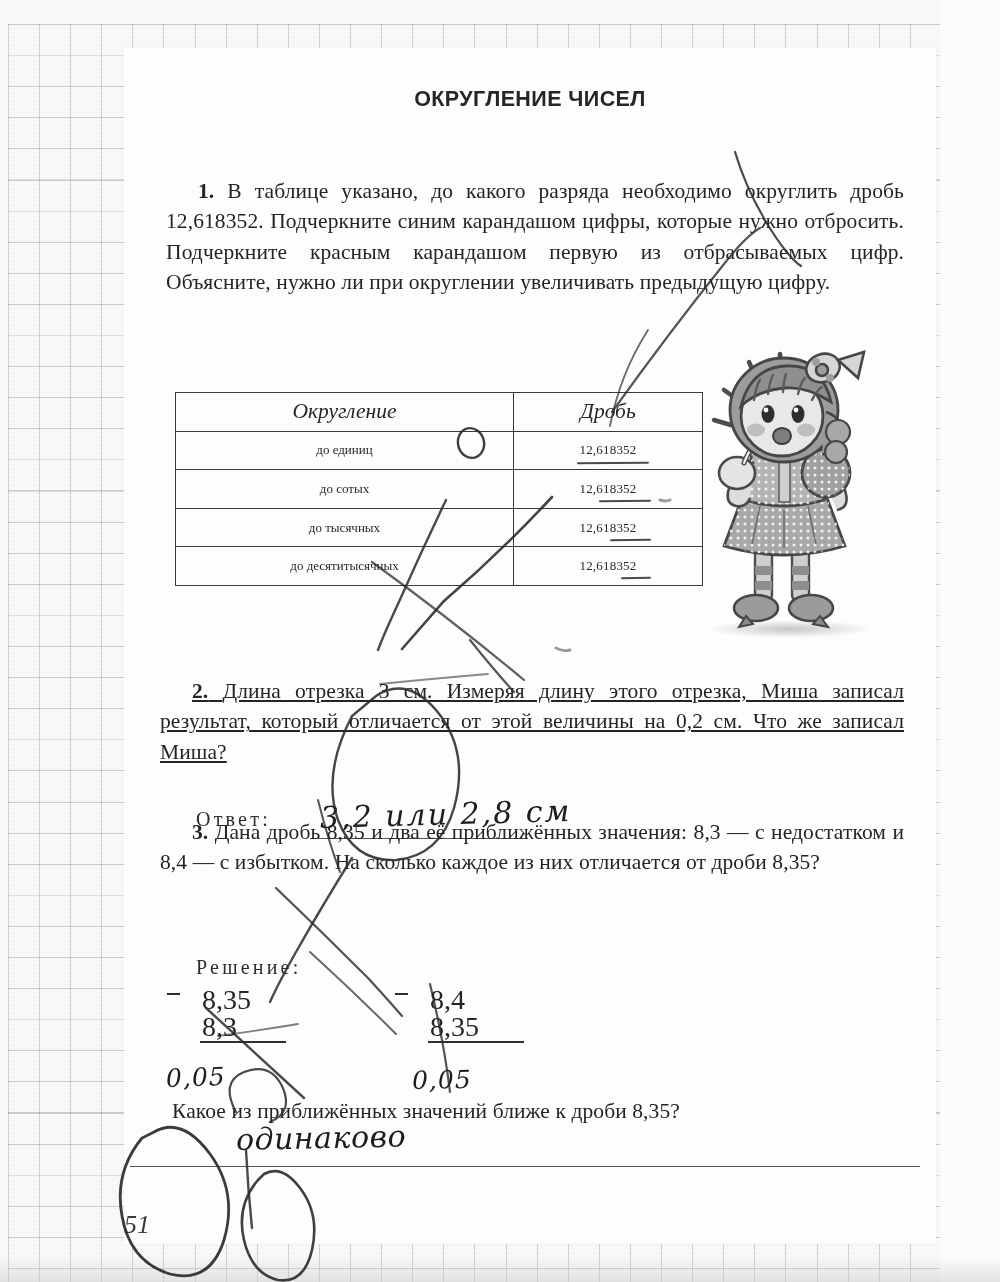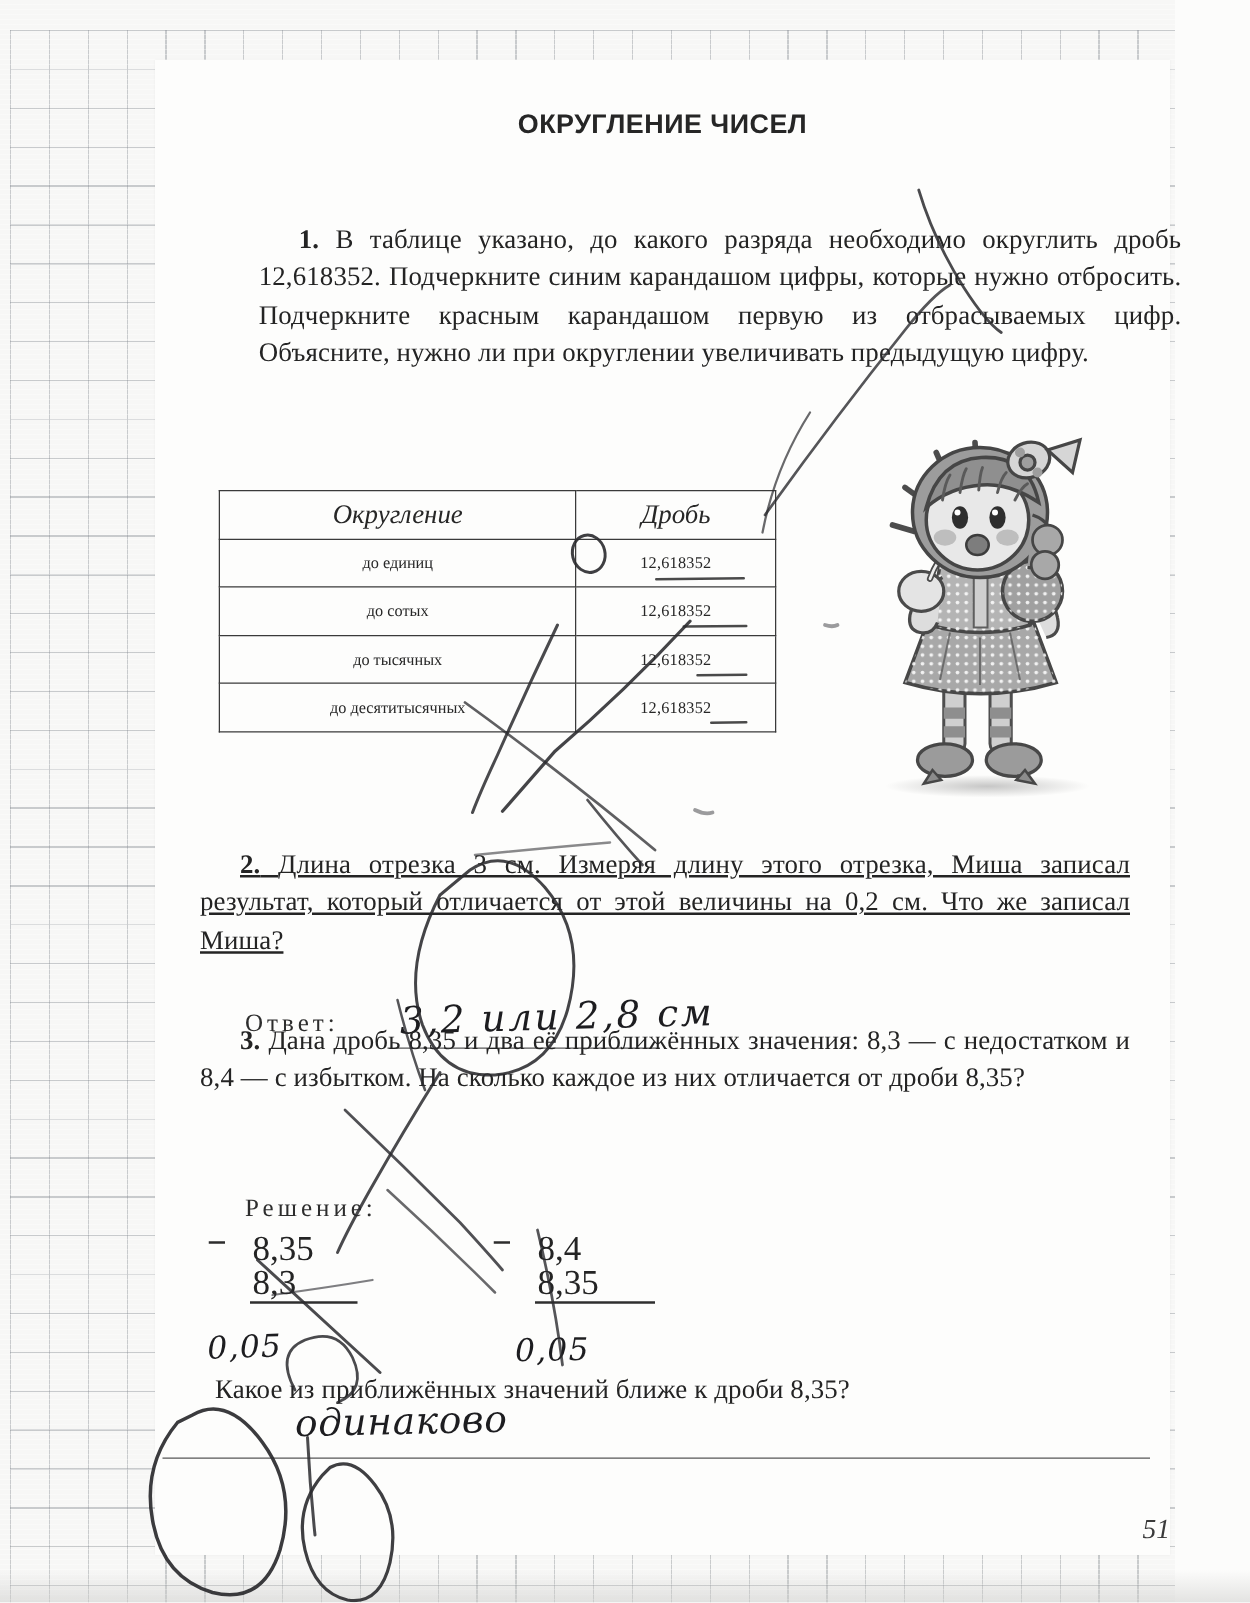--- a/index.html
+++ b/index.html
@@ -69,30 +69,30 @@
     position:absolute;
     font-size:21.5px;
     line-height:30.4px;
     text-align:justify;
     color:#242424;
     letter-spacing:.1px;
   }
   .para .num { font-weight:bold; }
   .indent { text-indent:32px; }
 
-  #p1 { left:42px; top:128px; width:738px;margin-left:41px; }
+  #p1 { left:42px; top:128px; width:738px; }
   #p2 { left:36px; top:628px; width:744px;text-decoration:underline; }
   #p3 { left:36px; top:769px; width:744px; }
   #p3b { left:48px; top:1048px; width:752px; }
 
   
   #round-table {
     position:absolute;
     left:51px; top:344px;
-    width:446px;
+    width:528px;
     border-collapse:collapse;
     background:transparent;
   }
   #round-table td {
     border:1.4px solid #3a3a3a;
     height:38.6px;
     text-align:center;
     font-size:13px;
     color:#272727;
     padding:0 4px;
@@ -182,23 +182,23 @@
   #hw-final {
     left:112px; top:1074px;
     font-size:30px; letter-spacing:.5px;
     transform:rotate(-1.2deg);
   }
 
   
   #page-num {
     position:absolute;
     left:0; top:1162px; width:812px;
-    text-align:right;
+    text-align:left;
     font-style:italic;
-    font-size:22px;
+    font-size:26px;
     color:#3b3b3b;
   }
 
   
   #illustration {
     position:absolute;
     left:556px; top:292px;
     width:212px; height:300px;
   }
 

